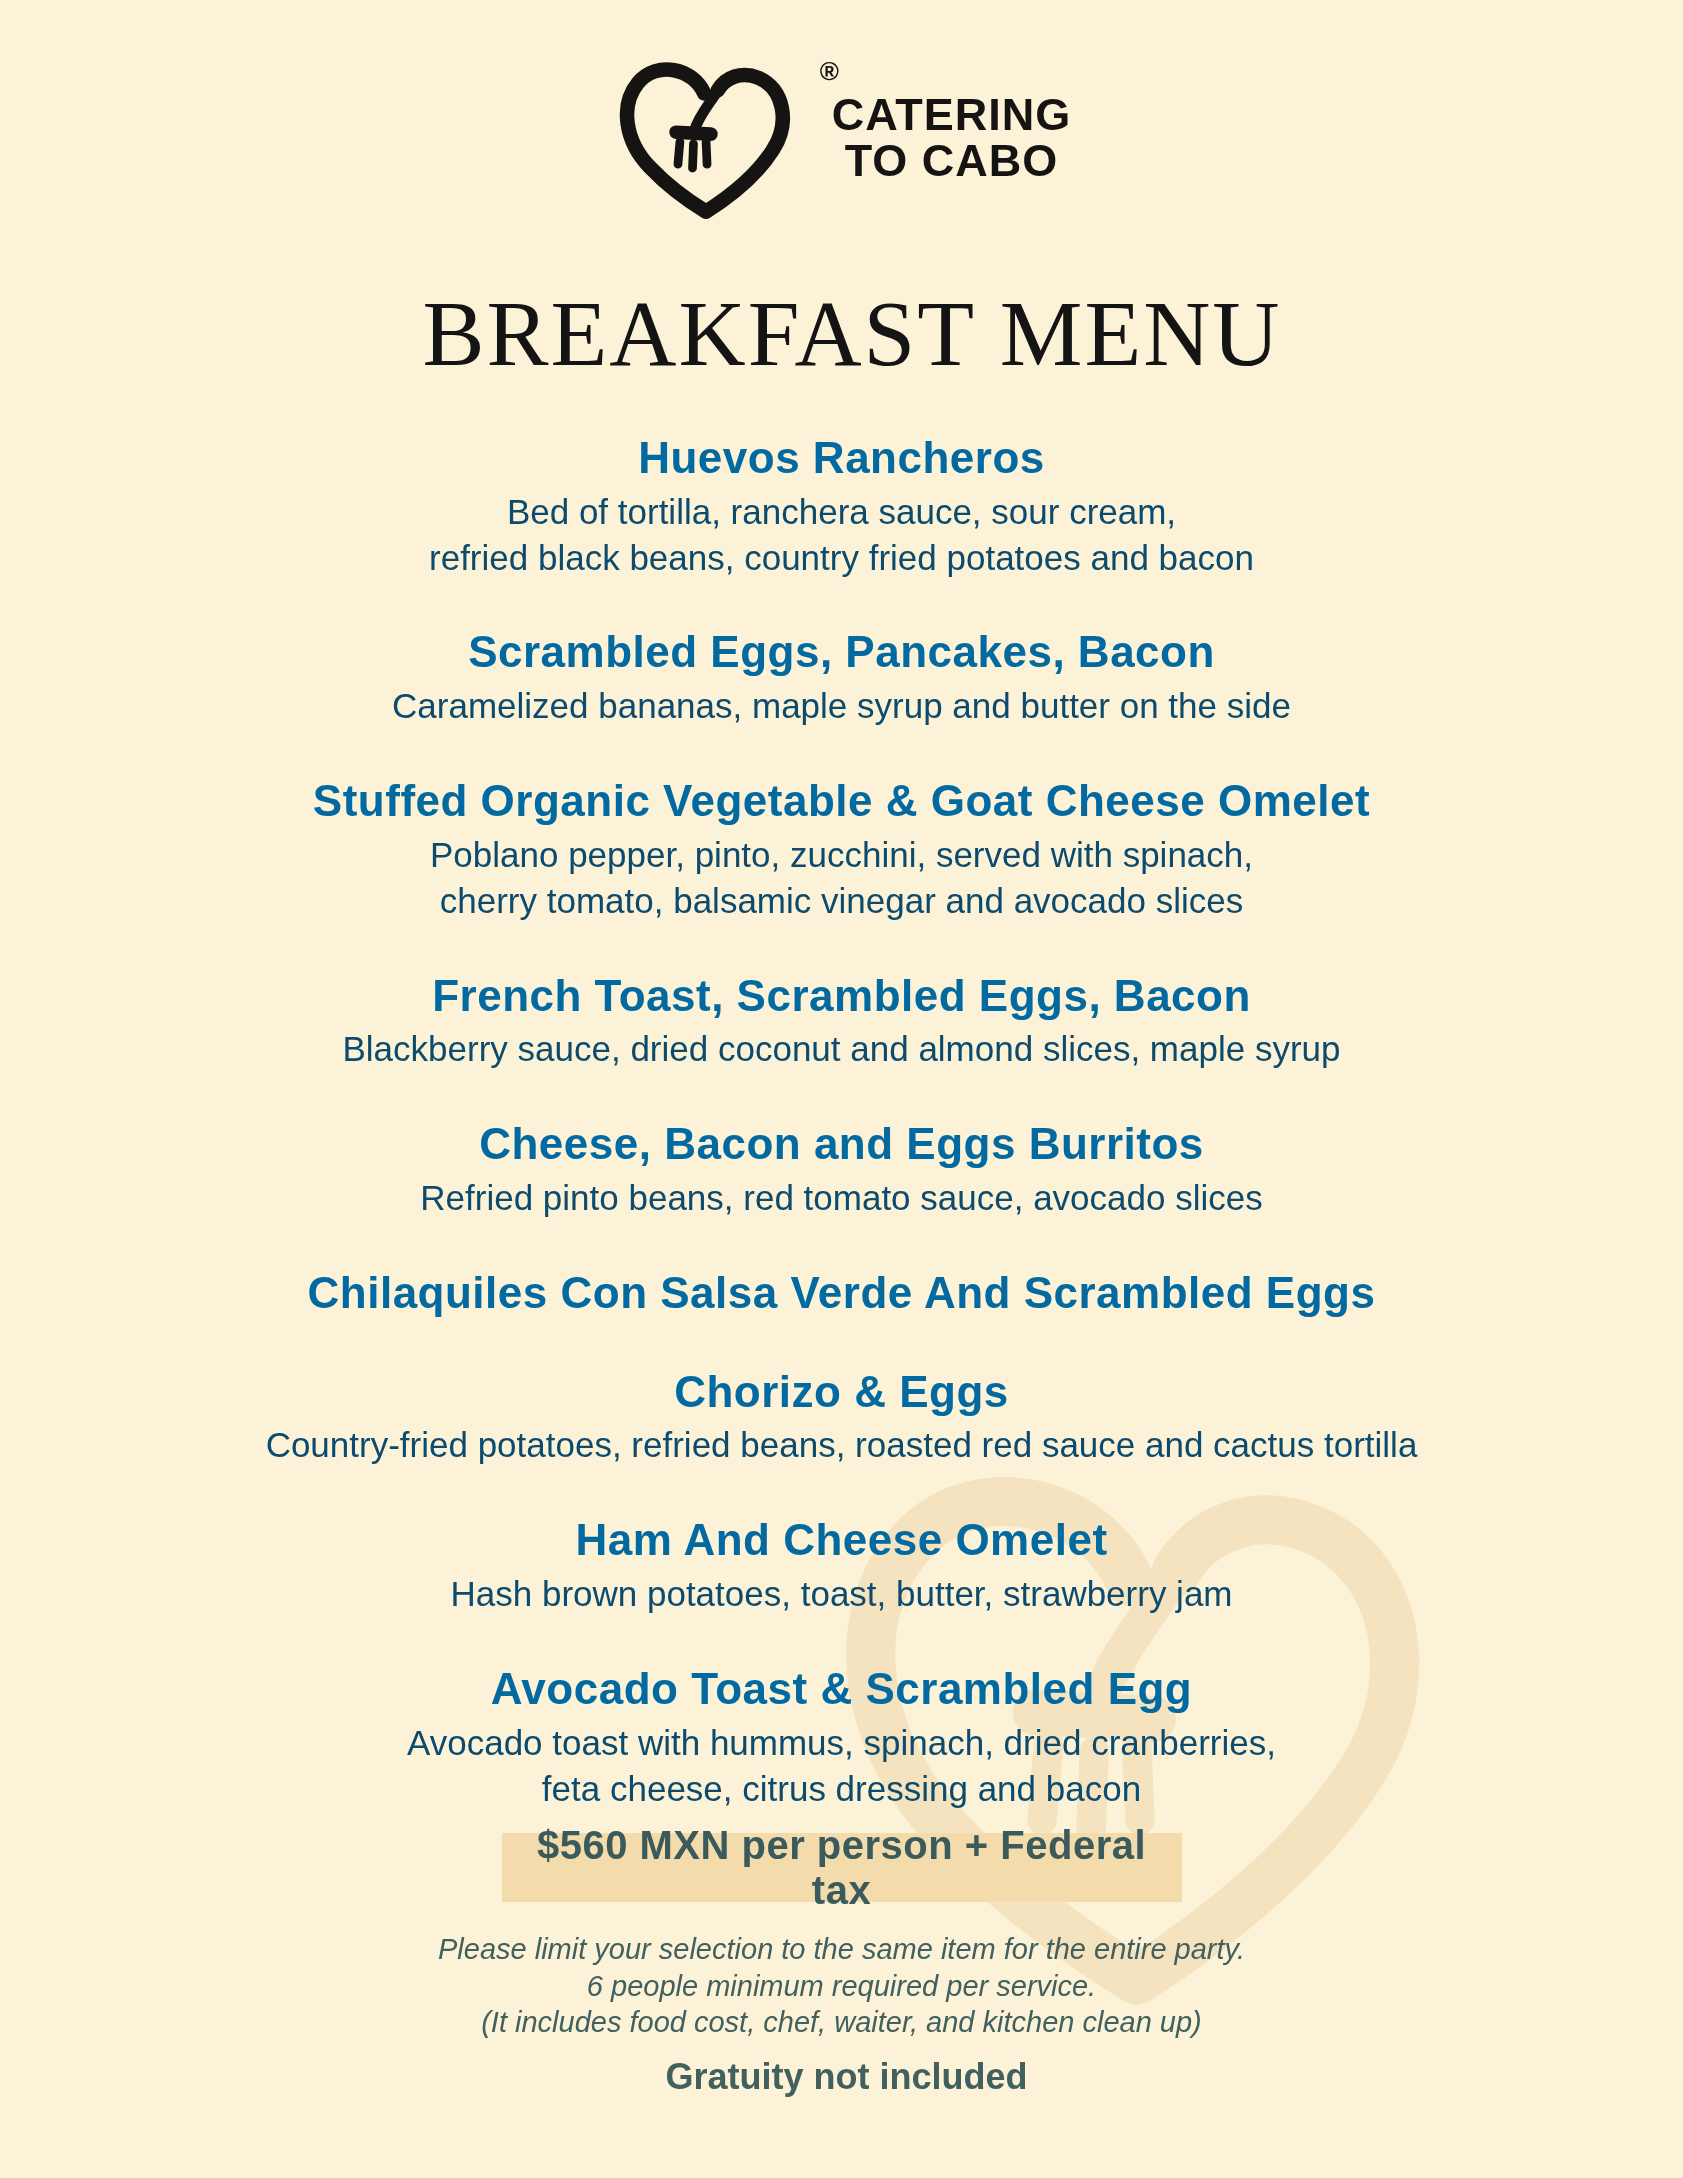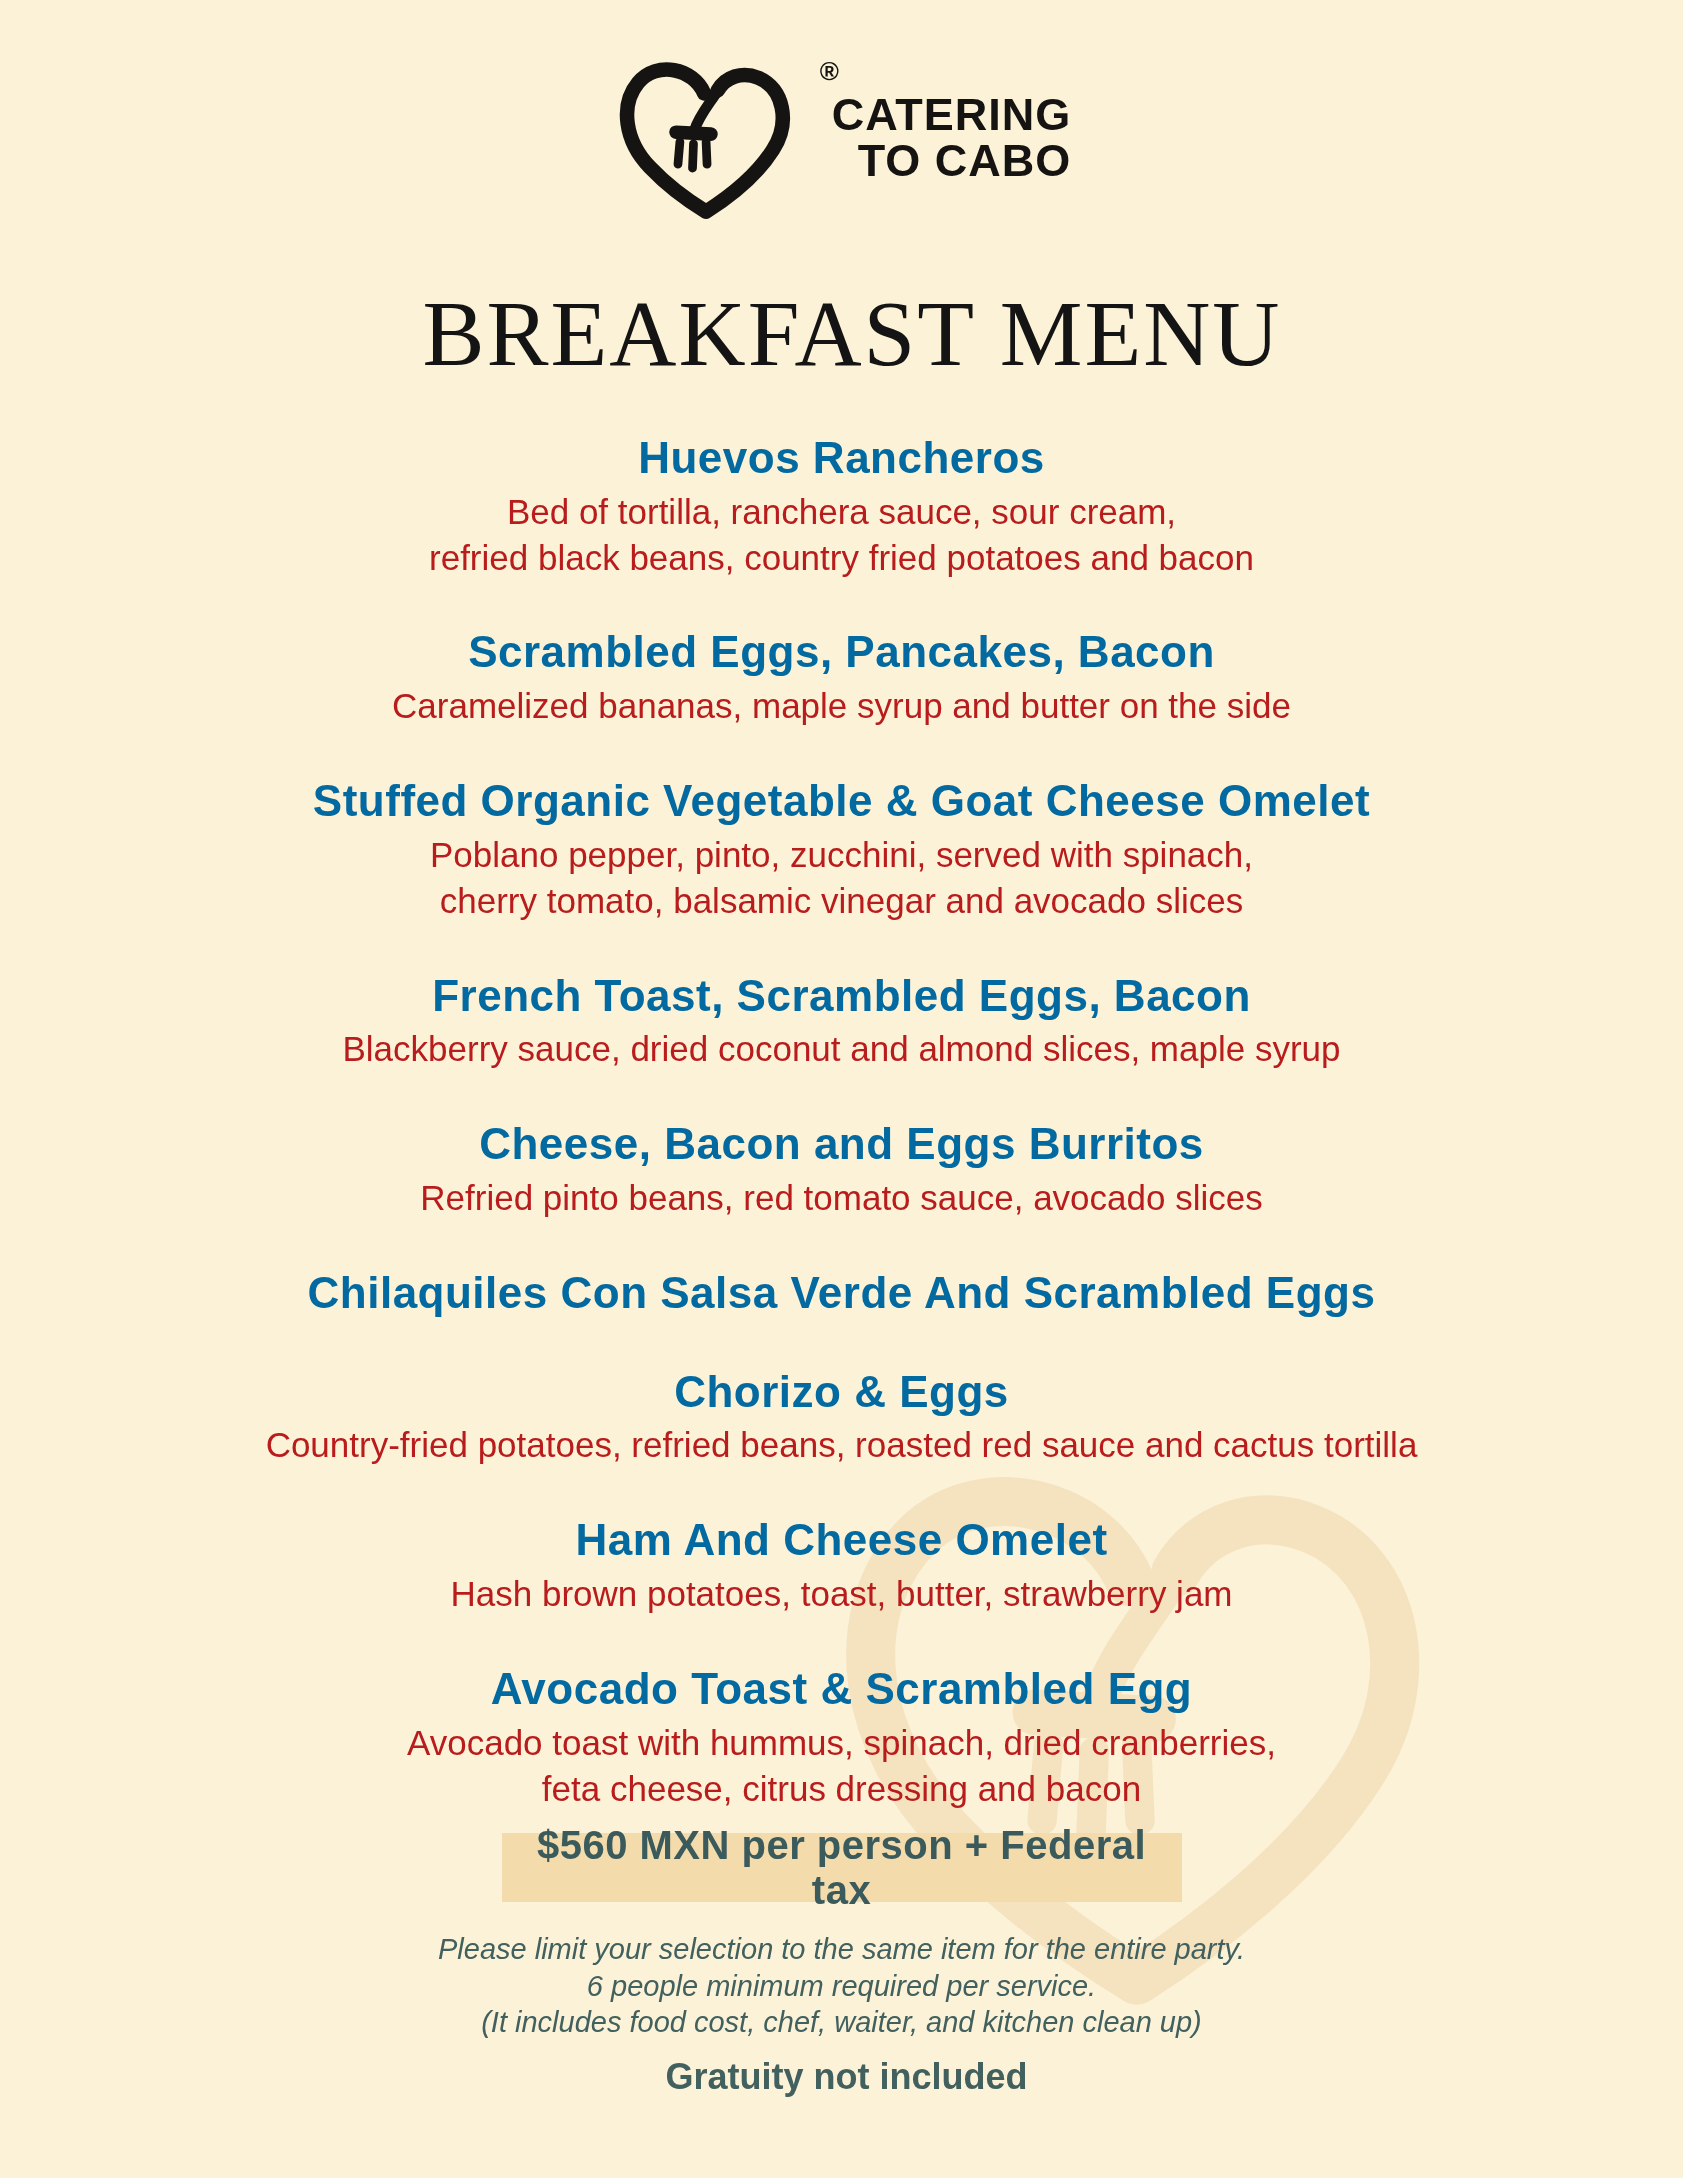--- a/index.html
+++ b/index.html
@@ -28,21 +28,21 @@
   .brand-logo{width:194px;height:176px;color:#161412;}
   .brand-text{
     position:relative;
     text-align:left;
     color:#161412;
     font-weight:bold;
     font-size:45px;
     line-height:1.02;
     letter-spacing:1px;
   }
-  .brand-line2{text-align:right;display:block;}
+  .brand-line2{text-align:center;display:block;}
   .registered{
     position:absolute;top:-34px;left:-12px;
     font-size:26px;font-weight:bold;letter-spacing:0;
   }
   
   .page-title{
     margin:55px 0 0 0;
     font-family:"Liberation Serif", serif;
     font-weight:400;
     font-size:93px;
@@ -61,21 +61,21 @@
     font-size:44px;
     font-weight:bold;
     letter-spacing:0.5px;
     line-height:1.2;
     color:#0369a1;
   }
   .item-desc{
     margin-top:4px;
     font-size:35px;
     line-height:1.31;
-    color:#b91c1c;
+    color:#0c4a6e;
     white-space:pre-line;
   }
   
   .price-bar{
     margin:22px auto 0 auto;
     width:680px;height:69px;
     background:#F4DBAC;
     display:flex;align-items:center;justify-content:center;
   }
   .price-text{

